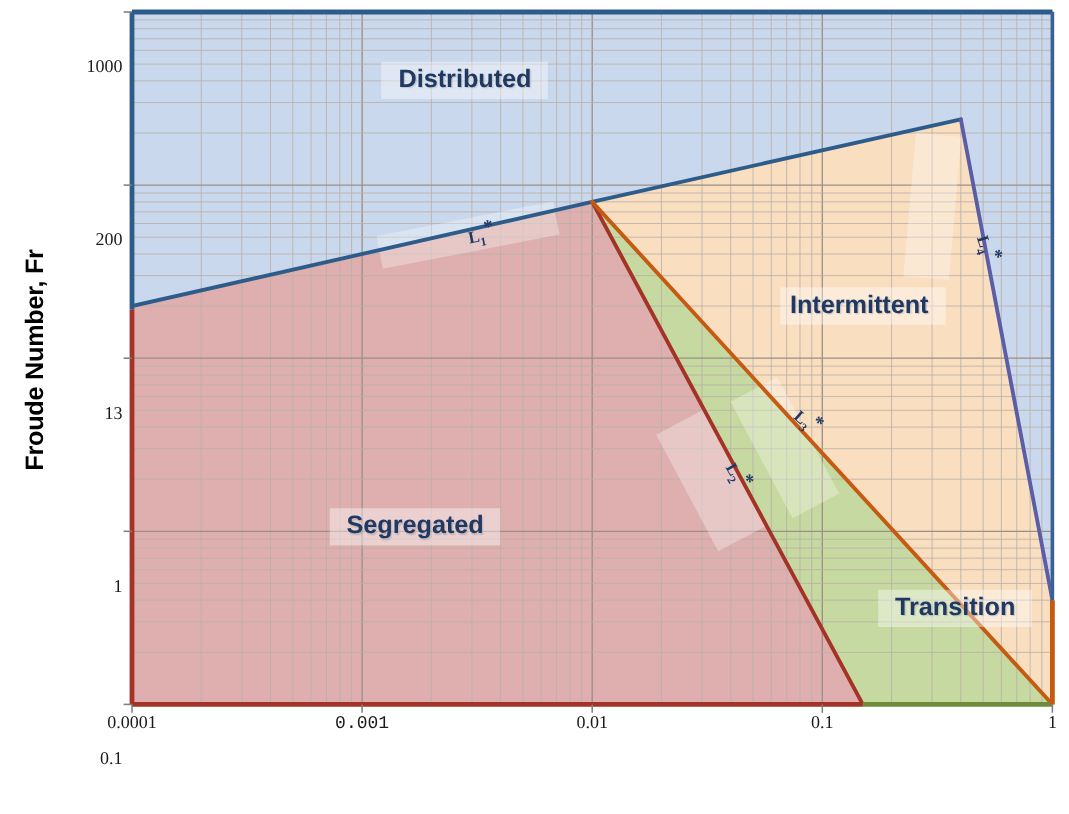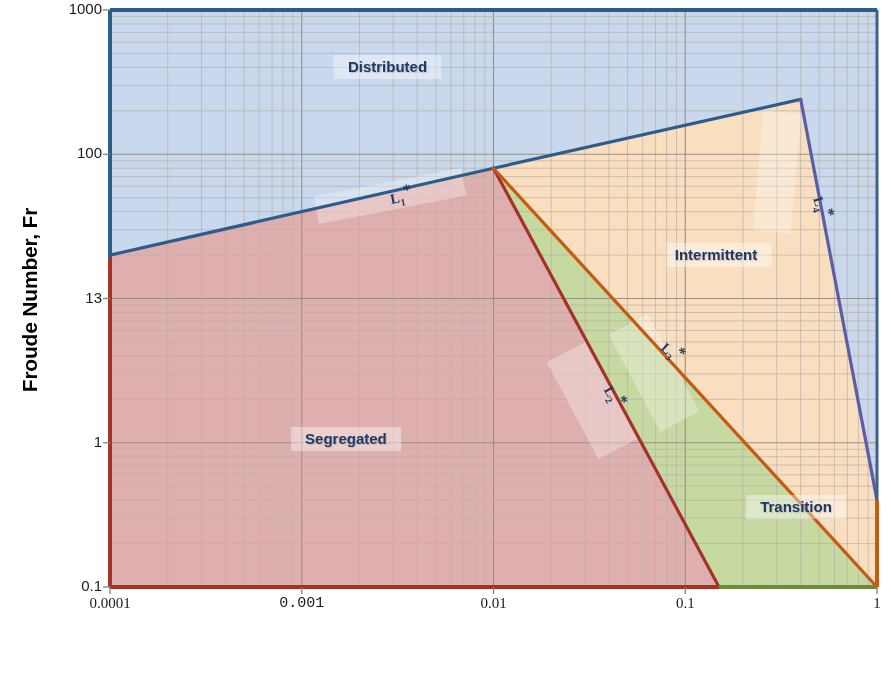--- a/index.html
+++ b/index.html
@@ -50,34 +50,35 @@
     vertical-align: sub;
     color: #C55A11;
   }
   .ytick {
     position: absolute;
     right: 0;
     width: 56px;
     text-align: right;
     font-size: 15px;
     color: #1a1a1a;
-    font-family: Liberation Sans, sans-serif;
+    font-family: Liberation Serif, serif;
+    margin-top: 48px;
   }
   .xtick {
     position: absolute;
     text-align: center;
     font-size: 15px;
     color: #1a1a1a;
     font-family: "Liberation Serif", serif;
     transform: translateX(-50%);
     top: 595px;
   }
   .region-label {
     position: absolute;
-    font-size: 15px;
+    font-size: 21px;
     font-weight: bold;
     color: #1F3864;
     font-family: "Liberation Sans", sans-serif;
     white-space: nowrap;
     text-shadow: 1px 1px 1px rgba(150,150,150,0.45);
     padding: 3px 14px 4px 14px;
     background: rgba(255,255,255,0.40);
     transform: translate(-50%, -50%);
     pointer-events: none;
   }
@@ -225,21 +226,21 @@
       </g>
   </svg>
 
   <div class="axis-label-y">Froude Number, Fr</div>
 
 
   <div id="ytick-host">
       <div class="ytick" style="left: 38px; width: 64px; top: 577px;">0.1</div>
       <div class="ytick" style="left: 38px; width: 64px; top: 432.75px;">1</div>
       <div class="ytick" style="left: 38px; width: 64px; top: 288.5px;">13</div>
-      <div class="ytick" style="left: 38px; width: 64px; top: 144.25px;">100</div>
+      <div class="ytick" style="left: 38px; width: 64px; top: 144.25px;">200</div>
       <div class="ytick" style="left: 38px; width: 64px; top: 0px;">1000</div>
     </div>
   <div id="xtick-host">
       <div class="xtick" style="left: 110px;">0.0001</div>
       <div class="xtick" style="left: 301.75px; font-family: Liberation Mono, monospace;">0.001</div>
       <div class="xtick" style="left: 493.5px;">0.01</div>
       <div class="xtick" style="left: 685.25px;">0.1</div>
       <div class="xtick" style="left: 877px;">1</div>
     </div>
   <div id="region-label-host">

